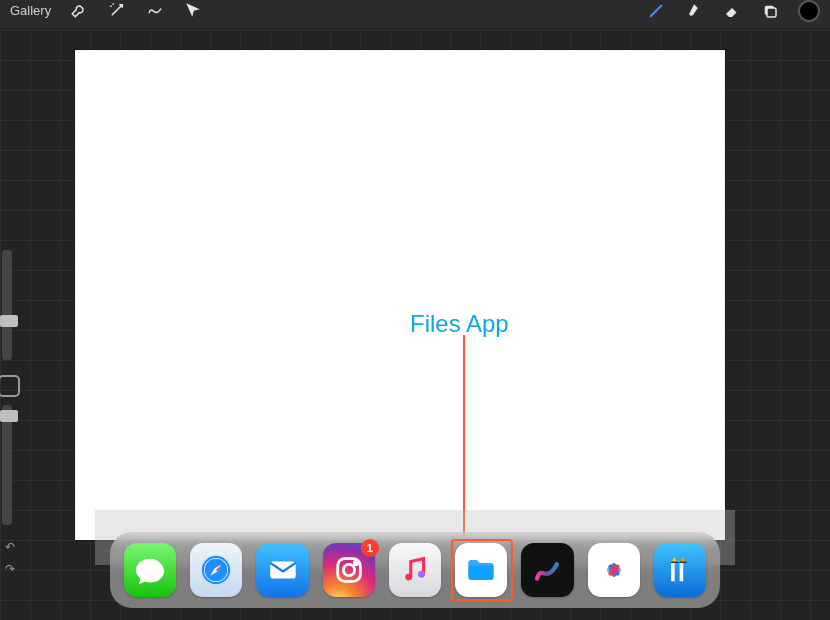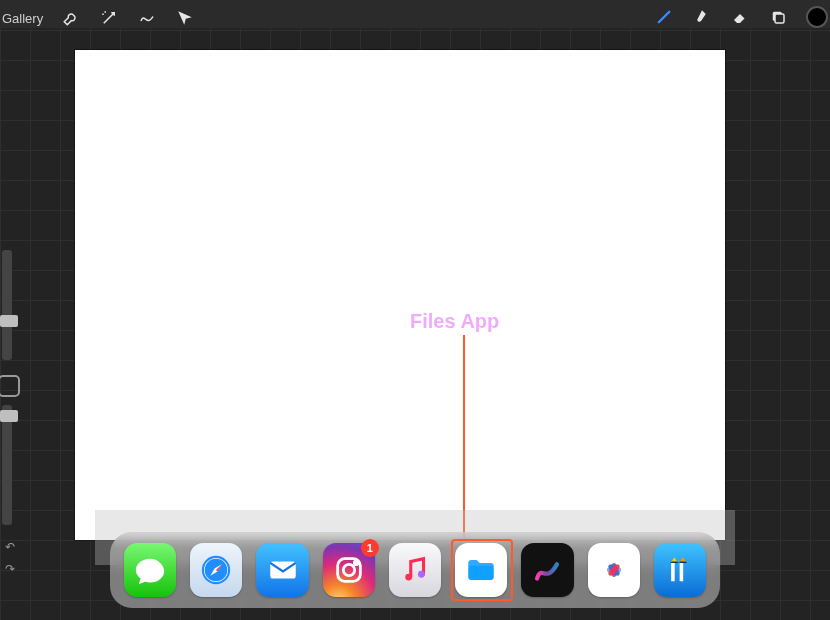--- a/index.html
+++ b/index.html
@@ -17,23 +17,23 @@
     background-color: #232323;
     background-image:
       linear-gradient(#2f2f2f 1px, transparent 1px),
       linear-gradient(90deg, #2f2f2f 1px, transparent 1px);
     background-size: 30px 30px;
   }
   .topbar {
     position: absolute; top: 0; left: 0; right: 0;
     height: 28px;
     background: #2b2b2b;
-    display: flex; align-items: flex-end;
+    display: flex; align-items: flex-start;
     justify-content: space-between;
-    padding: 0 2px;
+    padding: 0 10px;
     z-index: 10;
   }
   .topbar-left, .topbar-right {
     display: flex; align-items: center; gap: 18px;
   }
   .gallery-link {
     color: #cfcfcf; font-size: 13px;
     cursor: pointer;
   }
   .icobtn {
@@ -80,21 +80,21 @@
   }
   .undo-redo {
     position: absolute; left: 2px; top: 540px;
     display: flex; flex-direction: column; gap: 8px;
   }
   .undo-redo .mini { color: #999; font-size: 12px; width: 16px; text-align:center;}
   
   .annotation-label {
     position: absolute;
     left: 410px; top: 310px;
-    font-size: 20px; font-weight: 700; color: #f0abfc;
+    font-size: 24px; font-weight: 400; color: #0ea5e9;
   }
   .annotation-line {
     position: absolute;
     left: 463px; top: 335px;
     width: 2px; height: 205px;
     background: #ff5a2a;
   }
   
   .dock-shadow {
     position: absolute; left: 95px; right: 95px; top: 510px; bottom: 55px;

